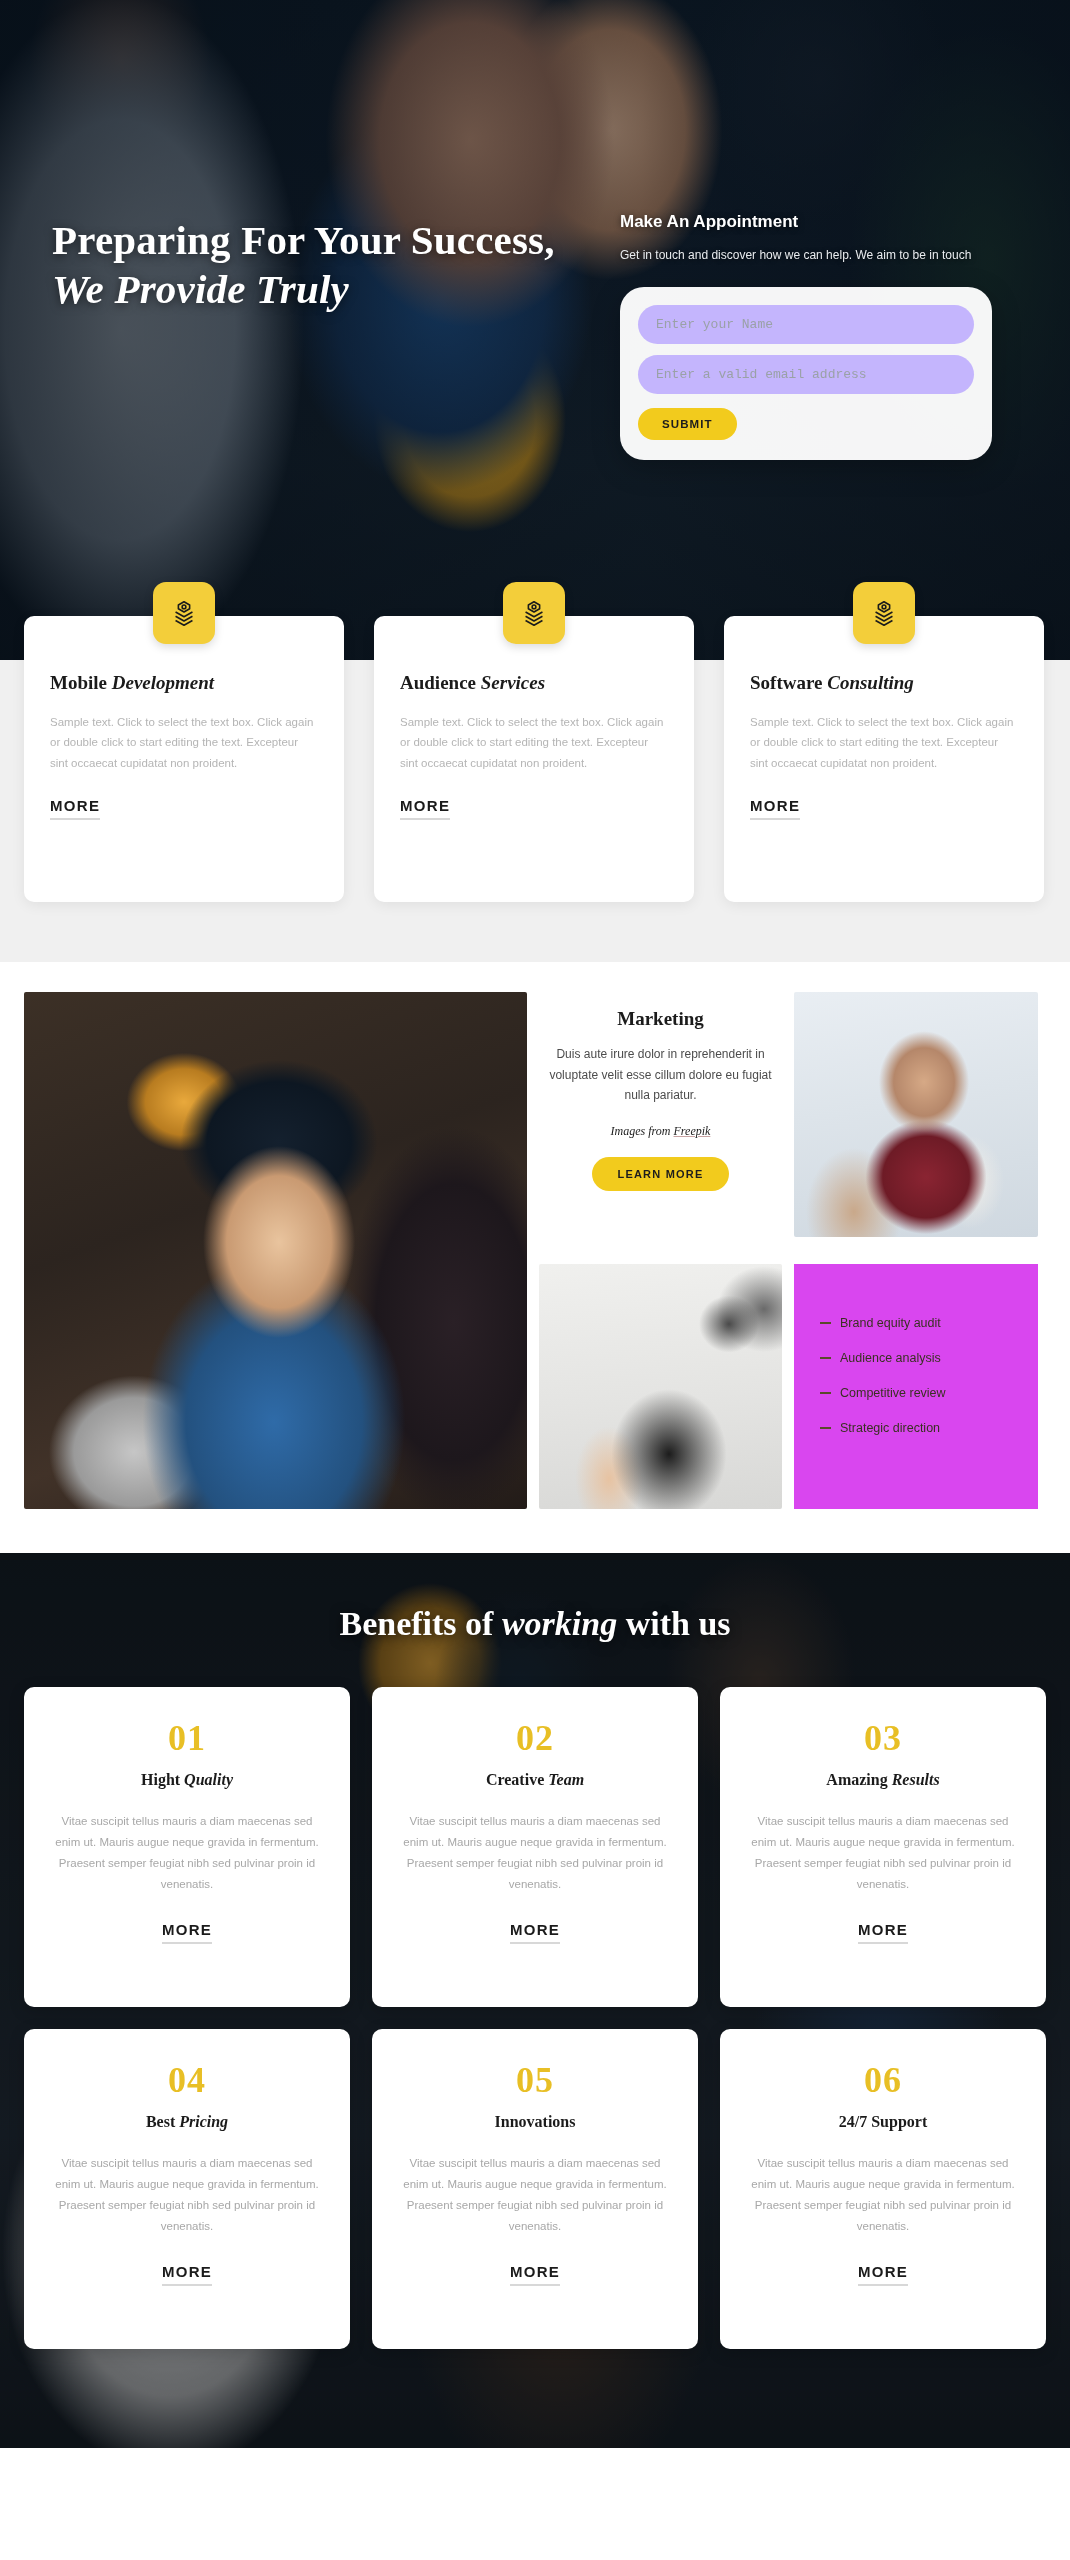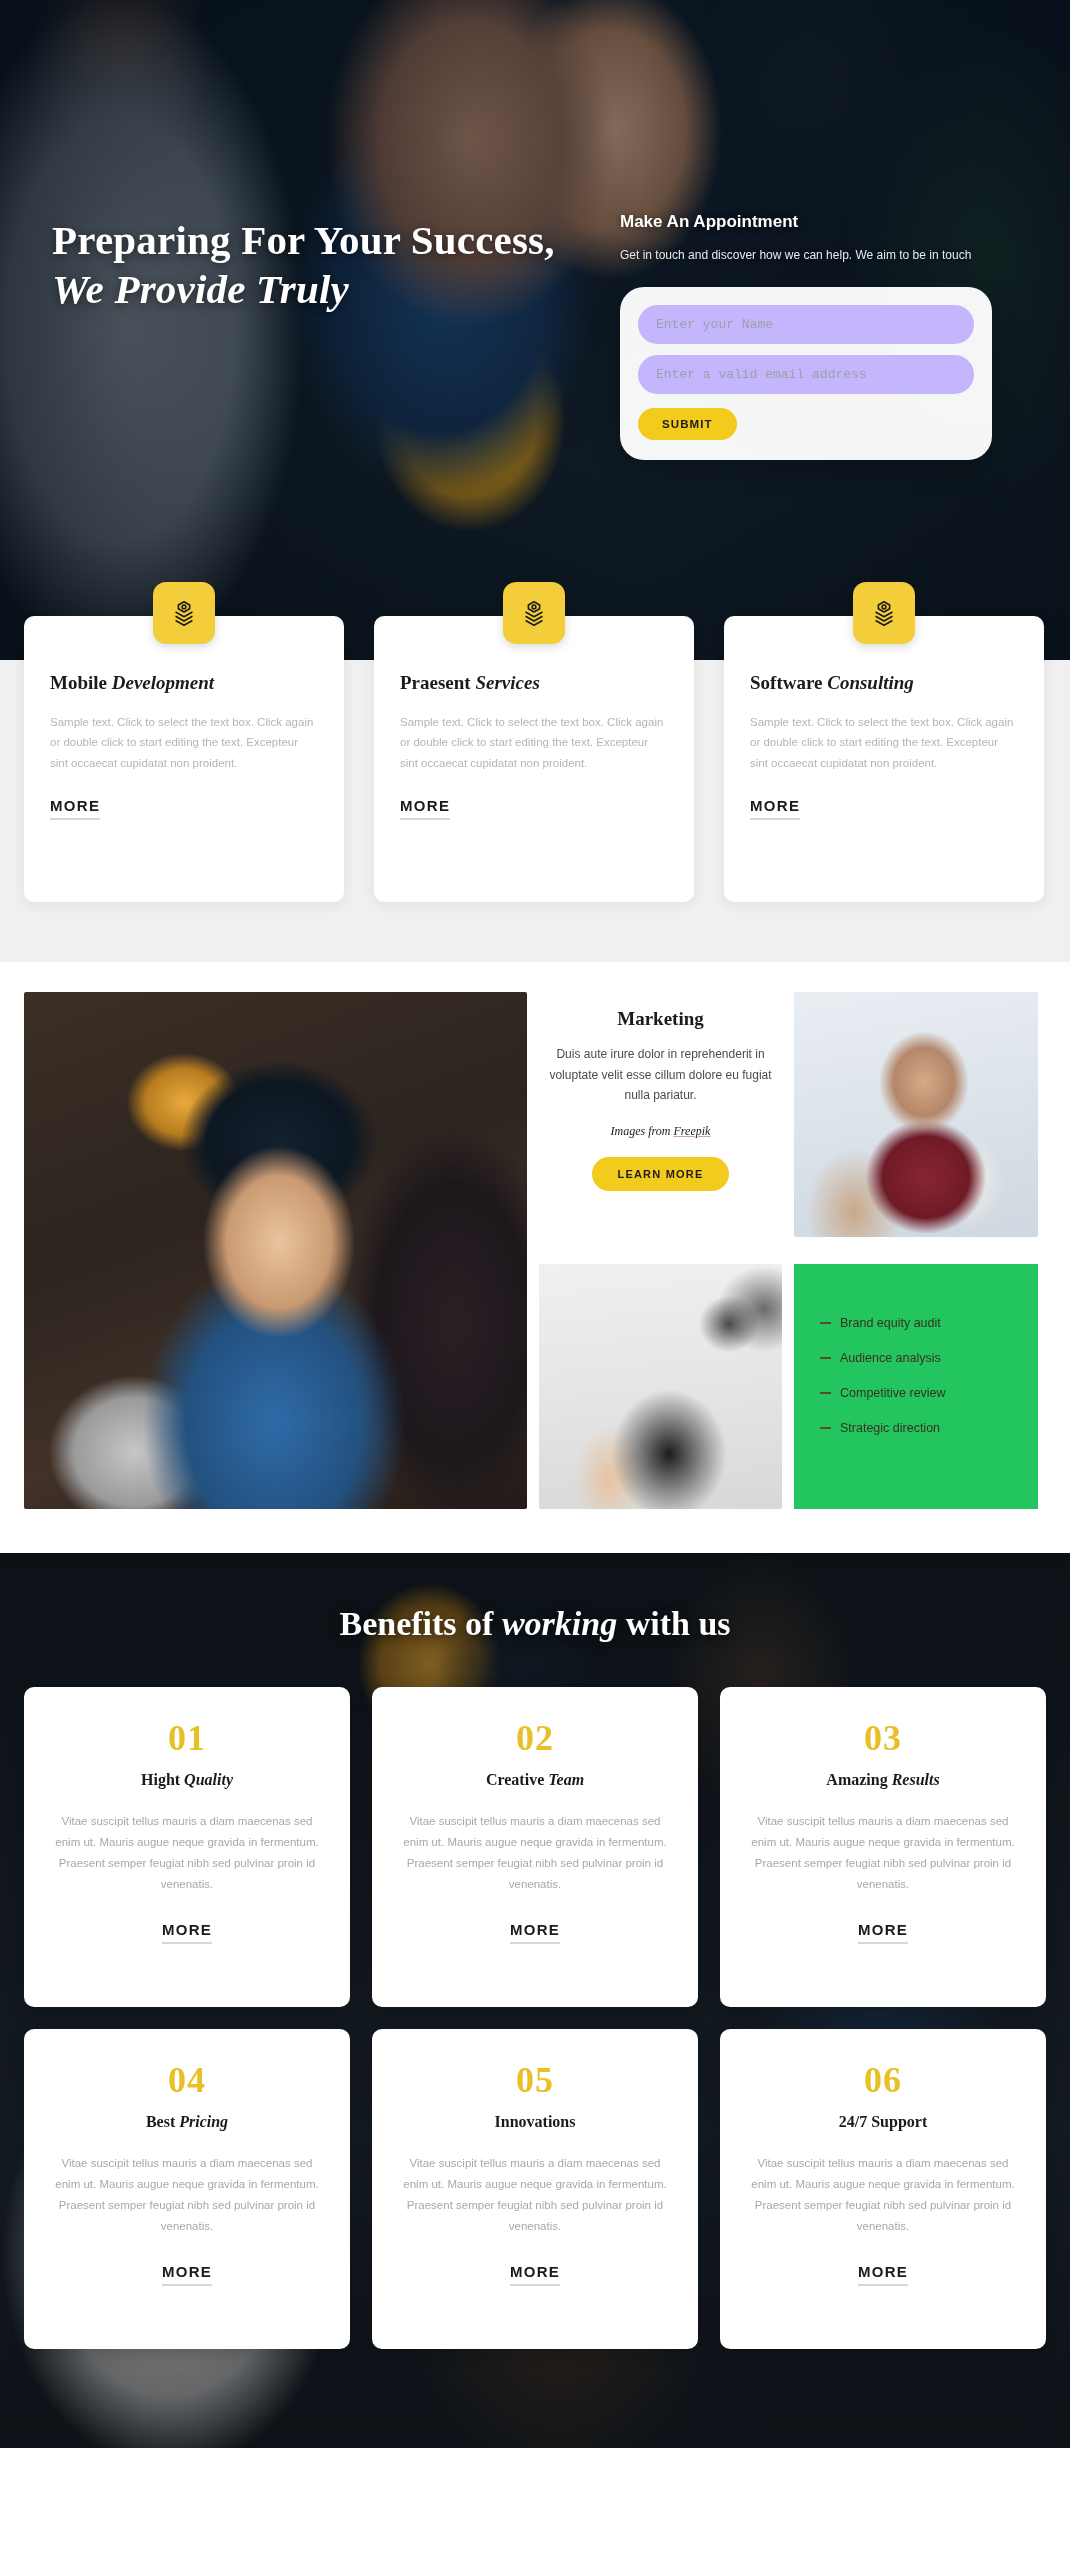--- a/index.html
+++ b/index.html
@@ -145,21 +145,21 @@
     grid-template-areas:
       "big copy tall"
       "big desk list";
     grid-template-rows:245px 245px;
     gap:27px 12px;
   }
   .mk-big { grid-area:big; border-radius:2px; overflow:hidden; position:relative; }
   .mk-copy { grid-area:copy; background:#fff; text-align:center; padding:16px 6px 0 6px; }
   .mk-tall { grid-area:tall; border-radius:2px; overflow:hidden; position:relative; }
   .mk-desk { grid-area:desk; border-radius:2px; overflow:hidden; position:relative; }
-  .mk-list { grid-area:list; background:#22c55e; padding:52px 0 4px 26px; }
+  .mk-list { grid-area:list; background:#d946ef; padding:52px 0 4px 26px; }
 
   .img-team {
     position:absolute; inset:0;
     background:
       radial-gradient(ellipse 95px 120px at 255px 250px, #e9c49e 0%, #c99a72 55%, rgba(150,110,80,0) 80%),
       radial-gradient(ellipse 120px 100px at 255px 150px, #14202e 0%, #0d1722 60%, rgba(10,18,28,0) 82%),
       radial-gradient(ellipse 160px 200px at 250px 430px, #2f6ba8 0%, #23517f 55%, rgba(30,65,105,0) 82%),
       radial-gradient(ellipse 130px 230px at 430px 330px, #2a2026 0%, #1d171c 60%, rgba(25,20,24,0) 85%),
       radial-gradient(ellipse 70px 60px at 160px 110px, #e9a93c 0%, #b87c20 55%, rgba(160,110,30,0) 82%),
       radial-gradient(ellipse 100px 90px at 110px 460px, #c6c6c6 0%, #9a9a9a 60%, rgba(140,140,140,0) 85%),
@@ -309,21 +309,21 @@
         <div class="svc-icon">
           <svg width="30" height="30" viewBox="0 0 32 32" fill="none" stroke="#1b1b1b" stroke-width="1.7" stroke-linejoin="round">
             <path d="M16 4l6 3.5v4L16 15l-6-3.5v-4L16 4z"></path>
             <circle cx="16" cy="9.5" r="2"></circle>
             <path d="M7 15l9 5 9-5"></path>
             <path d="M7 19.5l9 5 9-5"></path>
             <path d="M7 24l9 5 9-5"></path>
           </svg>
         </div>
         <div class="svc-title">
-          <span>Praesent</span>
+          <span>Audience</span>
           <i>Services</i>
         </div>
         <div class="svc-text">Sample text. Click to select the text box. Click again or double click to start editing the text. Excepteur sint occaecat cupidatat non proident.</div>
         <a class="more-link">MORE</a>
       </div>
 
       <div class="svc-card">
         <div class="svc-icon">
           <svg width="30" height="30" viewBox="0 0 32 32" fill="none" stroke="#1b1b1b" stroke-width="1.7" stroke-linejoin="round">
             <path d="M16 4l6 3.5v4L16 15l-6-3.5v-4L16 4z"></path>

